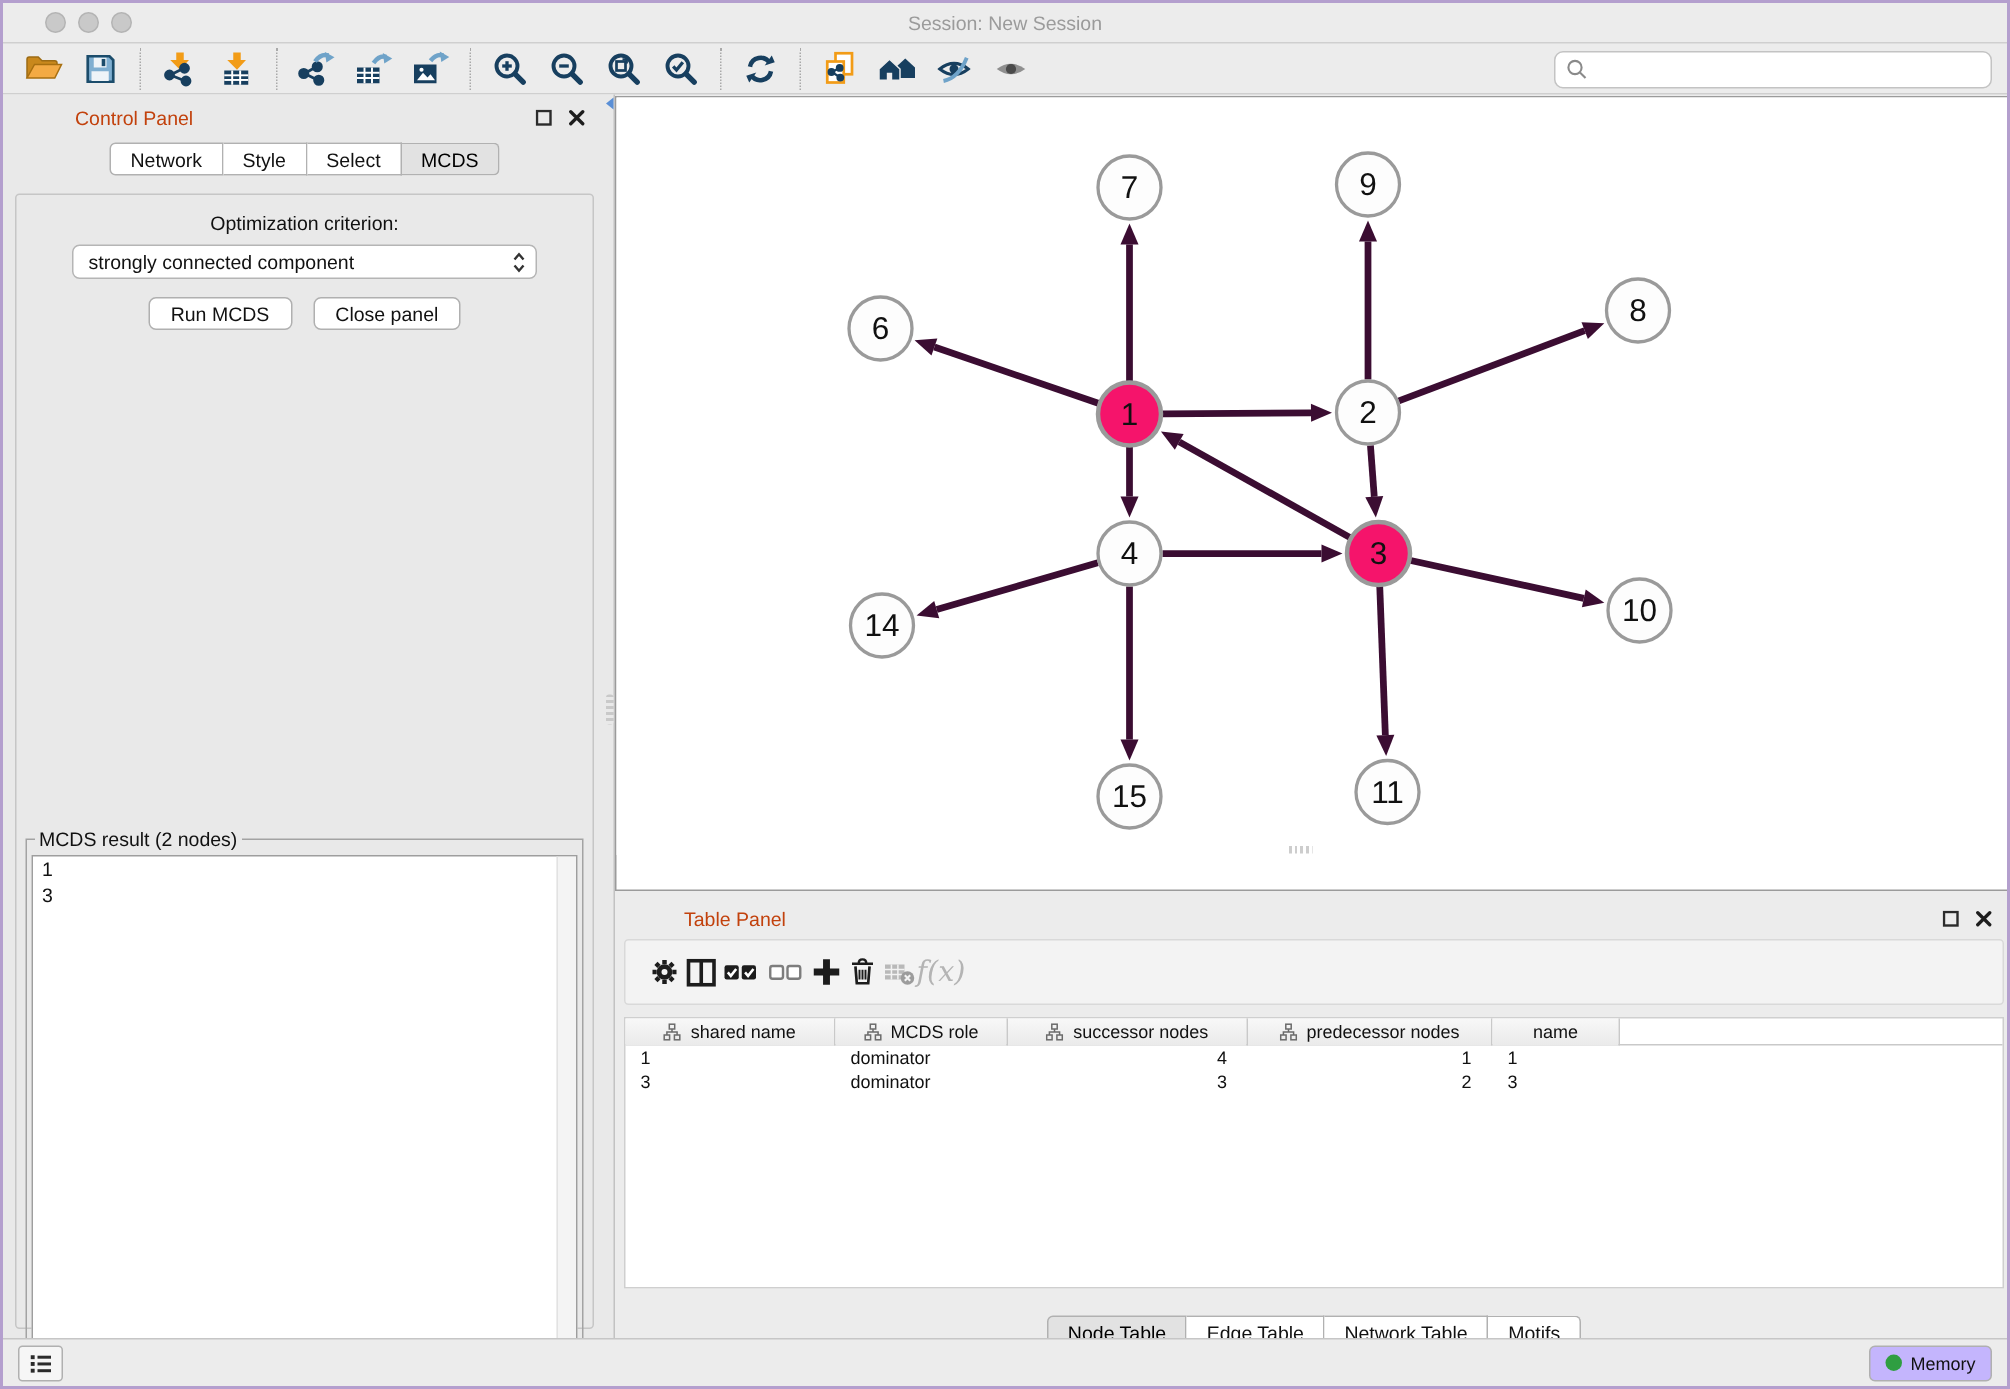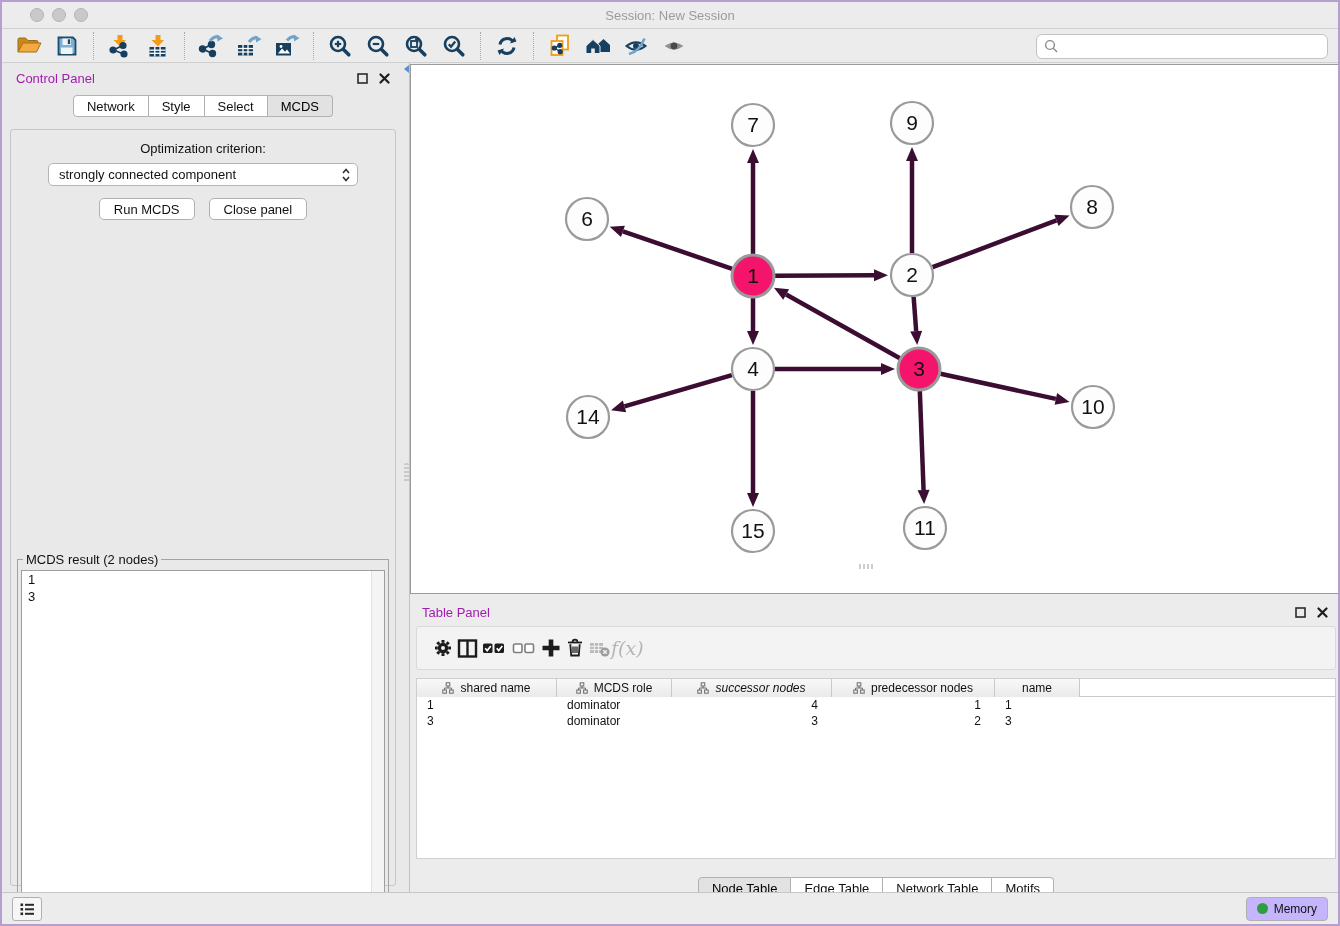--- a/index.html
+++ b/index.html
@@ -15,21 +15,21 @@
   
   .toolbar{position:absolute;left:0;top:28px;width:100%;height:33px;background:#ececec;border-bottom:1px solid #cfcfcf;display:flex;align-items:center;padding-left:8px;}
   .tb{width:38px;height:30px;background:transparent;border:none;display:flex;align-items:center;justify-content:center;padding:0;cursor:default;}
   .sep{height:28px;border-left:1px dotted #a9a9a9;margin:0 7px;}
   .search-box{margin-left:auto;margin-right:10px;width:292px;height:25px;background:#fff;border:1px solid #c3c3c3;border-radius:6px;display:flex;align-items:center;padding:0 7px;}
   .search-box input{border:none;outline:none;flex:1;font-size:13px;background:transparent;margin-left:5px;color:#333;}
 
   
   .control-panel{position:absolute;left:0;top:61px;width:402px;height:829px;background:#e9e9e9;}
   .panel-head{display:flex;align-items:center;height:26px;padding:4px 12px 0 14px;}
-  .panel-title{font-size:13px;color:#a21caf;flex:1;}
+  .panel-title{font-size:13px;color:#c2410c;flex:1;margin-left:34px;}
   .mini-btn{width:16px;height:16px;border:none;background:transparent;display:flex;align-items:center;justify-content:center;padding:0;margin-left:6px;}
   .seg-row{display:flex;justify-content:center;margin-top:6px;}
   .seg-btn{border:1px solid #b1b1b1;border-left:none;background:#fff;height:22px;padding:0 13px;font-size:13px;color:#111;cursor:default;}
   .seg-btn:first-child{border-left:1px solid #b1b1b1;border-radius:4px 0 0 4px;}
   .seg-btn:last-child{border-radius:0 4px 4px 0;}
   .seg-btn.sel{background:#e2e2e2;color:#000000;}
   .cp-box{position:absolute;left:8px;top:66px;width:386px;height:757px;border:1px solid #c6c6c6;border-radius:3px;text-align:center;}
   .opt-label{margin-top:11px;font-size:13px;color:#111;}
   .combo{margin:7px auto 0 auto;width:310px;height:23px;background:#fff;border:1px solid #b5b5b5;border-radius:5px;display:flex;align-items:center;padding:0 6px 0 10px;}
   .combo span{flex:1;text-align:left;font-size:13px;color:#111;}
@@ -506,21 +506,21 @@
             <svg width="12" height="12" viewBox="0 0 12 12">
               <g fill="none" stroke="#6b6b6b" stroke-width="1">
                 <rect x="4.2" y="0.8" width="3.6" height="3.2"></rect>
                 <rect x="0.8" y="8" width="3.6" height="3.2"></rect>
                 <rect x="7.6" y="8" width="3.6" height="3.2"></rect>
                 <path d="M6 4 v2 M2.6 8 v-2 h6.8 v2"></path>
               </g>
             </svg>
             <span>MCDS role</span>
           </div>
-          <div class="th" style="width: 160px; font-style: italic;">
+          <div class="th" style="width: 160px;">
             <svg width="12" height="12" viewBox="0 0 12 12">
               <g fill="none" stroke="#6b6b6b" stroke-width="1">
                 <rect x="4.2" y="0.8" width="3.6" height="3.2"></rect>
                 <rect x="0.8" y="8" width="3.6" height="3.2"></rect>
                 <rect x="7.6" y="8" width="3.6" height="3.2"></rect>
                 <path d="M6 4 v2 M2.6 8 v-2 h6.8 v2"></path>
               </g>
             </svg>
             <span>successor nodes</span>
           </div>

